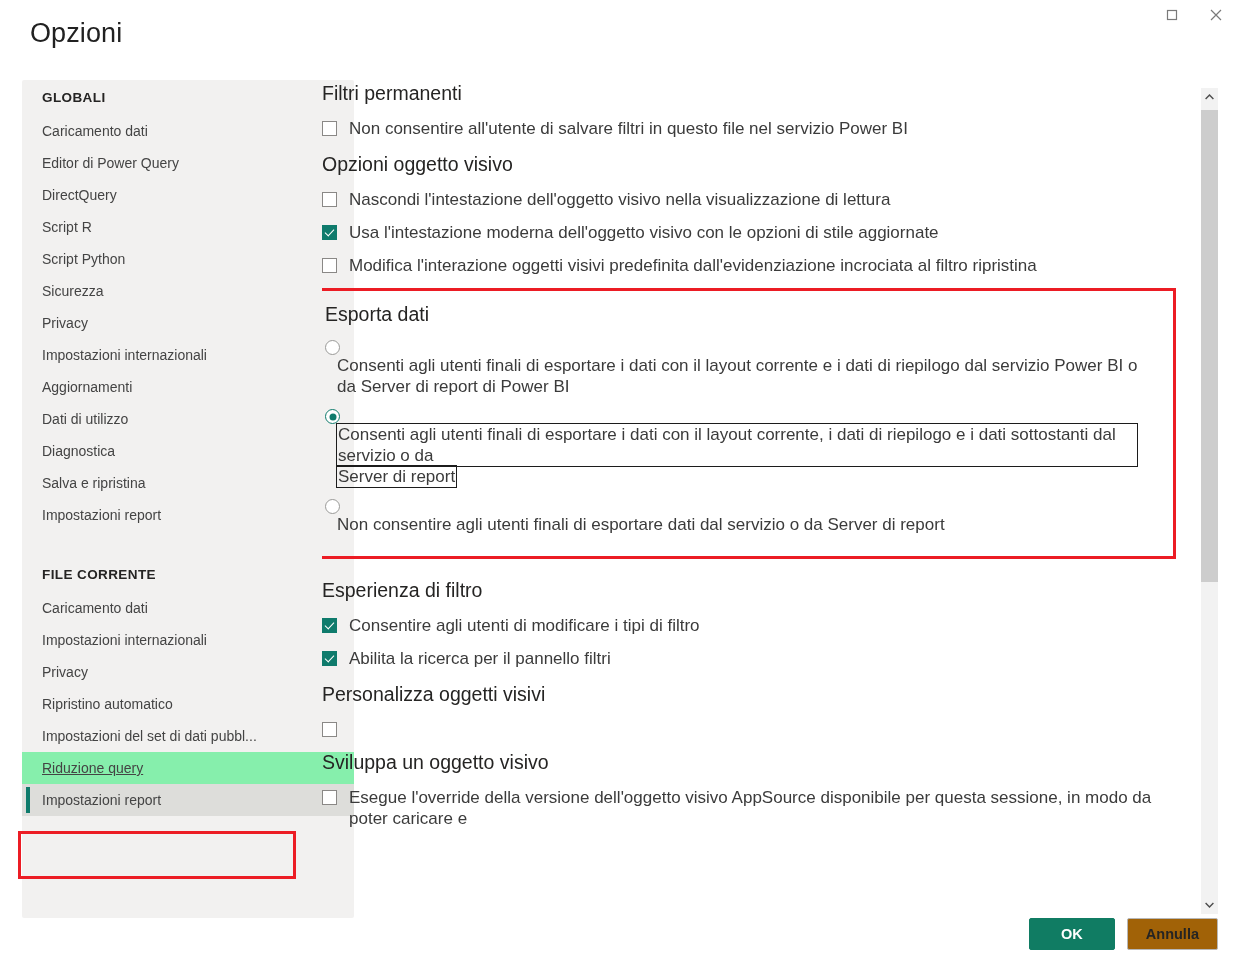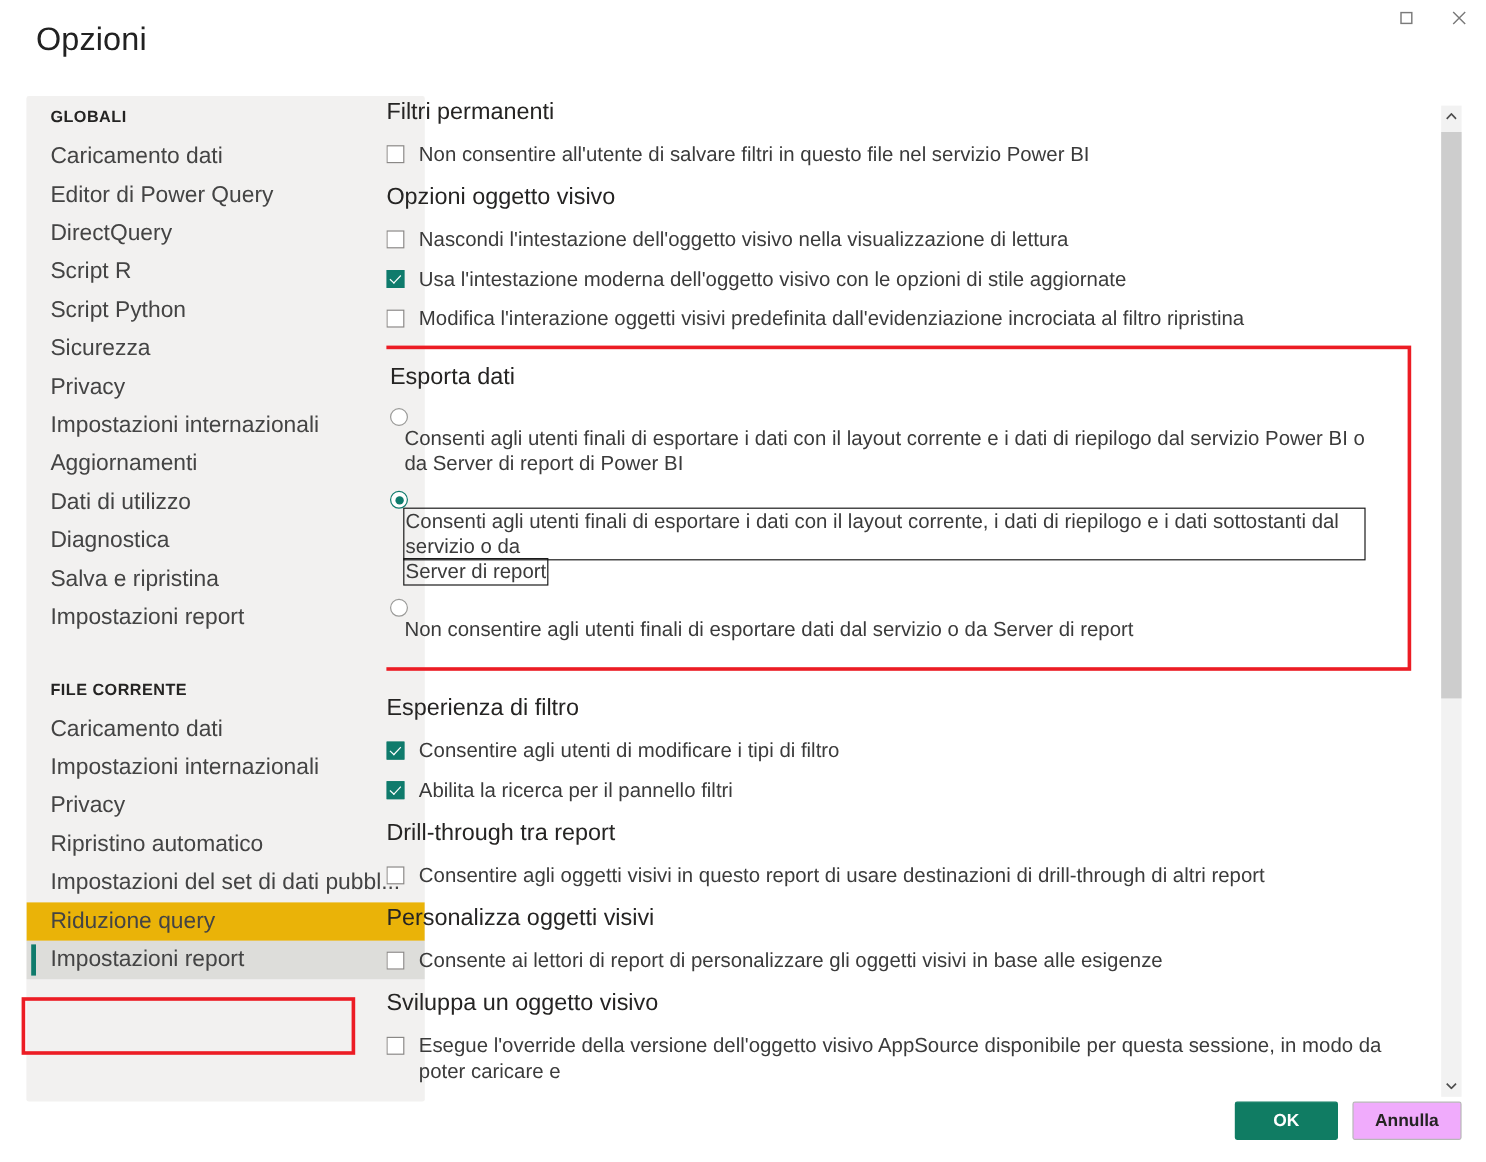--- a/index.html
+++ b/index.html
@@ -61,29 +61,30 @@
   }
   .side-group-title {
     font-size: 13.5px;
     font-weight: bold;
     color: #252423;
     letter-spacing: 0.4px;
     padding: 10px 0 10px 20px;
   }
   .side-item {
     position: relative;
-    font-size: 19px;
+    font-size: 14px;
     color: #444444;
     padding: 7px 10px 7px 20px;
     line-height: 18px;
     white-space: nowrap;
     cursor: default;
   }
   .side-item.hovered {
-    background: #eab308;
+    background: #86efac;
+    text-decoration: underline;
   }
   .side-item.selected {
     background: #ddddda;
   }
   .side-item.selected::before {
     content: "";
     position: absolute;
     left: 4px;
     top: 3px;
     bottom: 3px;
@@ -261,21 +262,21 @@
     align-items: center;
     justify-content: center;
   }
   .btn-primary {
     background: #107c63;
     color: #ffffff;
     border: 1px solid #107c63;
     font-weight: bold;
   }
   .btn-secondary {
-    background: #f0abfc;
+    background: #a16207;
     color: #252423;
     border: 1px solid #b7b7b7;
     font-weight: bold;
   }
 </style>
 </head>
 <body>
 
 <div class="win-controls">
   <div class="win-btn">
@@ -362,31 +363,23 @@
       <div class="opt-row">
         <span class="cb checked"></span>
         <span class="opt-label">Consentire agli utenti di modificare i tipi di filtro</span>
       </div>
       <div class="opt-row">
         <span class="cb checked"></span>
         <span class="opt-label">Abilita la ricerca per il pannello filtri</span>
       </div>
     </div>
     <div class="section">
-      <div class="section-title">Drill-through tra report</div>
+      <div class="section-title">Personalizza oggetti visivi</div>
       <div class="opt-row">
         <span class="cb"></span>
-        <span class="opt-label">Consentire agli oggetti visivi in questo report di usare destinazioni di drill-through di altri report</span>
-      </div>
-    </div>
-    <div class="section">
-      <div class="section-title">Personalizza oggetti visivi</div>
-      <div class="opt-row">
-        <span class="cb"></span>
-        <span class="opt-label">Consente ai lettori di report di personalizzare gli oggetti visivi in base alle esigenze</span>
       </div>
     </div>
     <div class="section">
       <div class="section-title">Sviluppa un oggetto visivo</div>
       <div class="opt-row">
         <span class="cb"></span>
         <span class="opt-label">Esegue l'override della versione dell'oggetto visivo AppSource disponibile per questa sessione, in modo da poter caricare e</span>
       </div>
     </div>
   </div>

